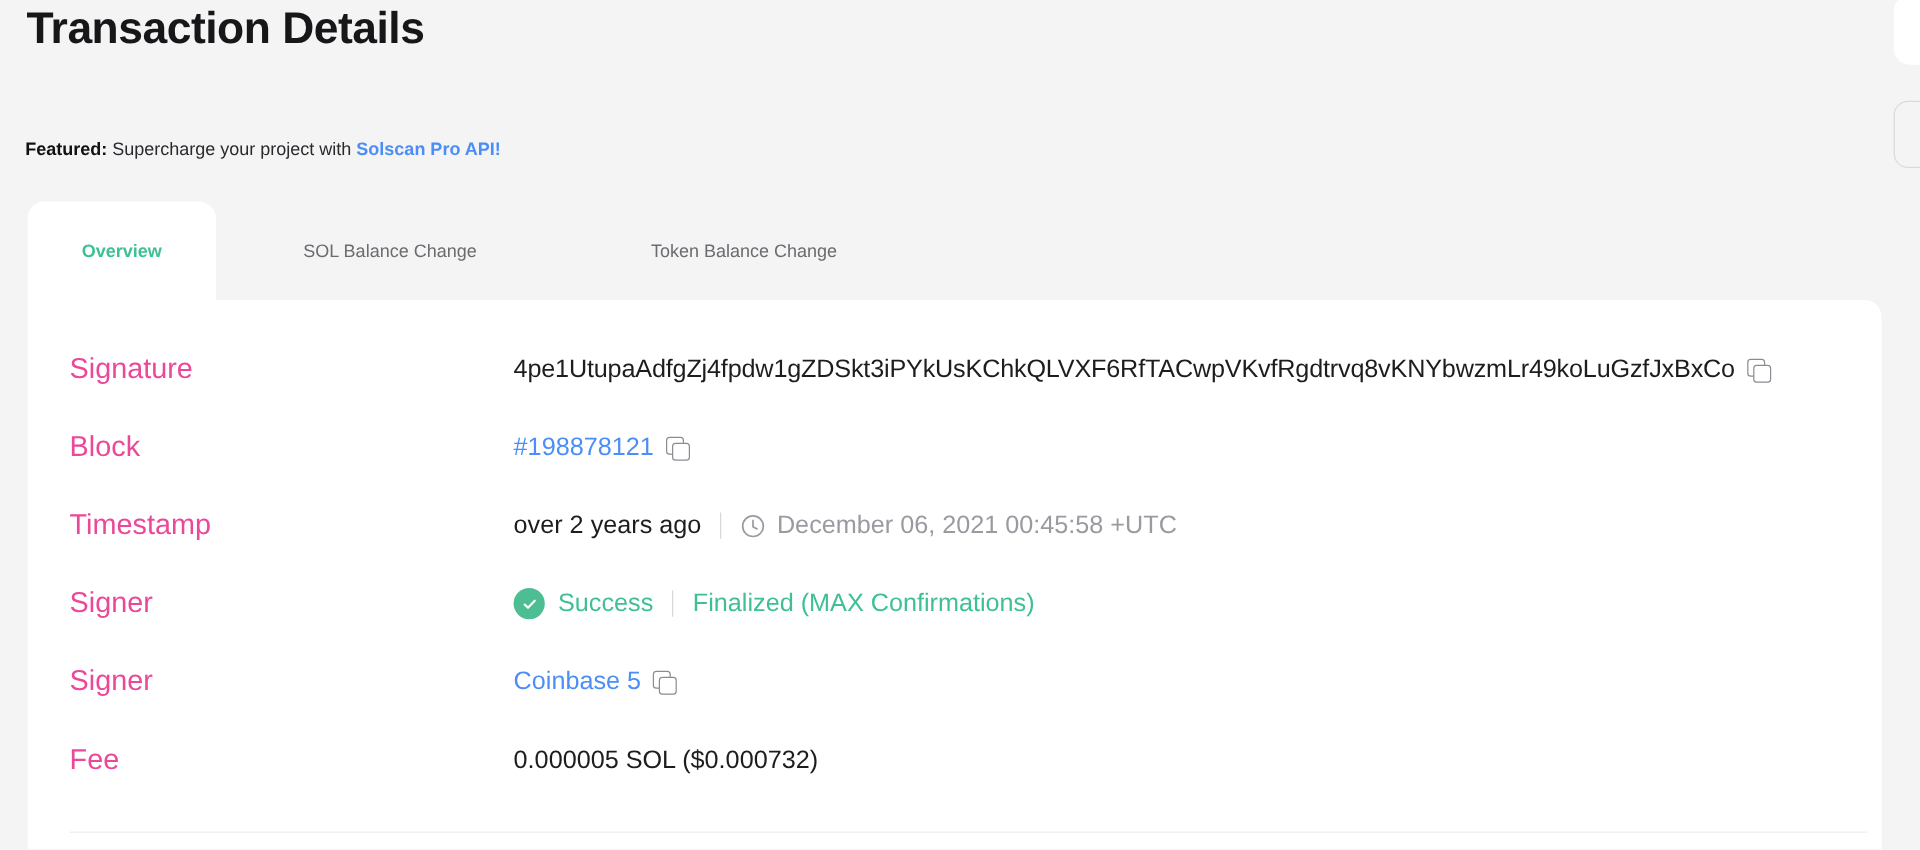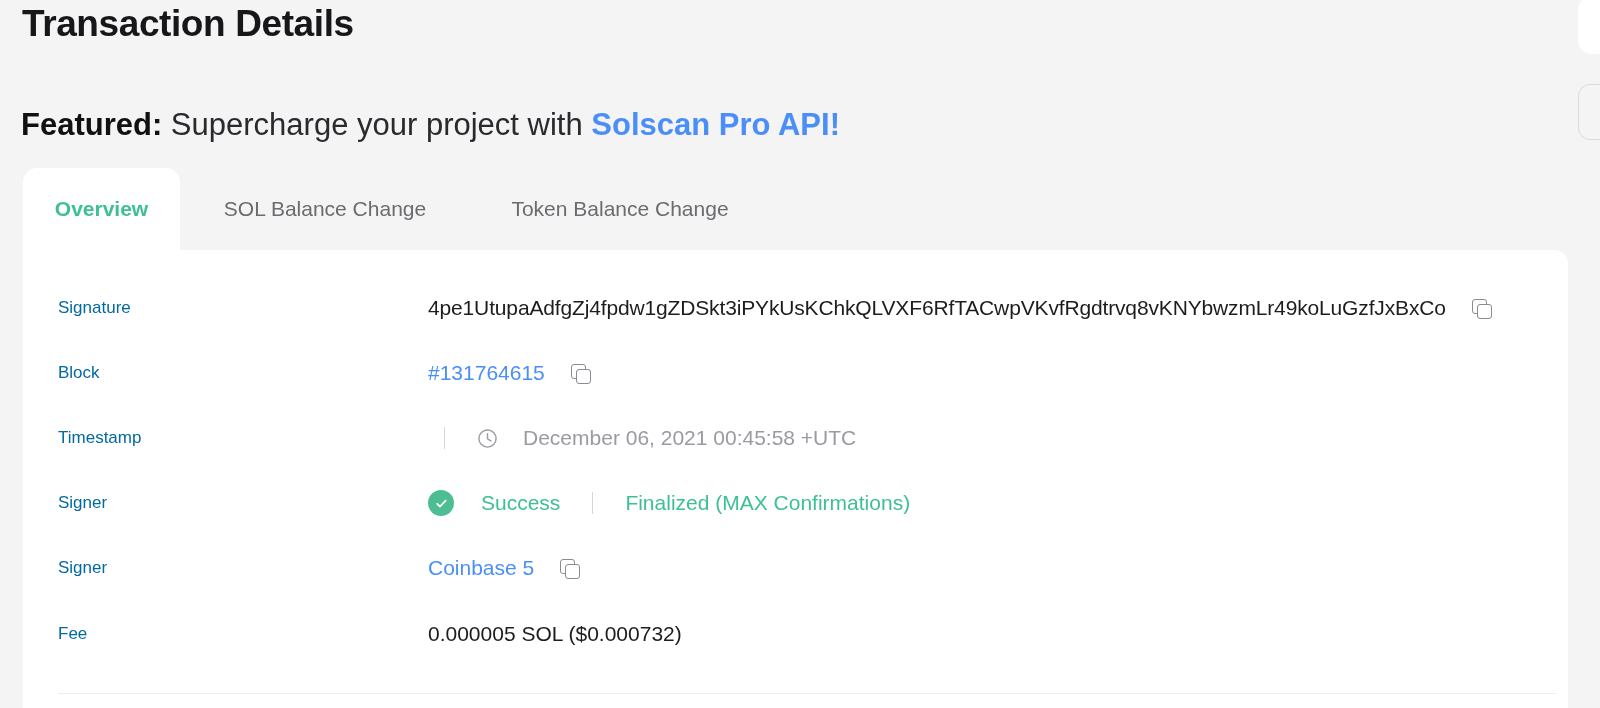--- a/index.html
+++ b/index.html
@@ -14,37 +14,37 @@
   
   .page-title {
     position: absolute; left: 22px; top: -2px;
     font-size: 37px; font-weight: 700; color: #17171a;
     letter-spacing: -0.4px; line-height: 52px;
   }
 
   
   .featured {
     position: absolute; left: 21px; top: 108px;
-    font-size: 31px; line-height: 33px; color: #1d1d20;
+    font-size: 15px; line-height: 33px; color: #1d1d20;
     white-space: nowrap;
   }
   .featured .lbl { font-weight: 700; color: #111114; }
   .featured .body { font-weight: 400; color: #2a2a2e; }
   .featured .pro {
     font-weight: 700; color: #4b8ef7; cursor: pointer;
   }
 
   
   .tabs {
     position: absolute; left: 0; top: 168px; width: 1600px; height: 82px;
   }
   .tab {
     position: absolute; top: 0; height: 82px;
     display: flex; align-items: center; justify-content: center;
-    font-size: 21px; color: #6b6b70; cursor: pointer; white-space: nowrap;
+    font-size: 15px; color: #6b6b70; cursor: pointer; white-space: nowrap;
   }
   .tab.active {
     background: #ffffff;
     border-radius: 14px 14px 0 0;
     color: #3fc093; font-weight: 700;
   }
   .tab-0 { left: 23px;  width: 157px; }
   .tab-1 { left: 180px; width: 290px; }
   .tab-2 { left: 470px; width: 300px; }
 
@@ -55,27 +55,27 @@
     background: #ffffff;
     border-radius: 0 14px 0 0;
   }
   .rows { position: absolute; left: 0; top: 0; width: 100%; }
   .row {
     position: absolute; left: 0; height: 30px;
     display: flex; align-items: center; width: 100%;
   }
   .row-label {
     position: absolute; left: 35px; top: 0;
-    font-size: 17px; color: #0369a1; white-space: nowrap;
+    font-size: 24px; color: #ec4899; white-space: nowrap;
     line-height: 30px;
   }
   .row-value {
     position: absolute; left: 405px; top: 0;
     font-size: 21px; color: #1d1d20; line-height: 30px;
-    display: flex; align-items: center; white-space: nowrap; gap: 16px;
+    display: flex; align-items: center; white-space: nowrap;
   }
   .row-0 { top: 43px; }
   .row-1 { top: 108px; text-decoration: underline; }
   .row-2 { top: 173px; }
   .row-3 { top: 238px; }
   .row-4 { top: 303px; }
   .row-5 { top: 369px; }
 
   .mono-sig {
     font-size: 21px; color: #1d1d20; letter-spacing: -0.15px;
@@ -162,28 +162,29 @@
         <div class="row-label">Signature</div>
         <div class="row-value">
           <span class="mono-sig">4pe1UtupaAdfgZj4fpdw1gZDSkt3iPYkUsKChkQLVXF6RfTACwpVKvfRgdtrvq8vKNYbwzmLr49koLuGzfJxBxCo</span>
           <span class="copy-icon"></span>
         </div>
       </div>
 
       <div class="row row-1">
         <div class="row-label">Block</div>
         <div class="row-value">
-          <span class="link">#131764615</span>
+          <span class="link">#198878121</span>
           <span class="copy-icon"></span>
         </div>
       </div>
 
       <div class="row row-2">
         <div class="row-label">Timestamp</div>
         <div class="row-value">
+          <span>over 2 years ago</span>
           <span class="sep"></span>
           <svg class="clock-icon" viewBox="0 0 22 22">
             <circle cx="11" cy="11" r="9" fill="none" stroke="#9a9aa1" stroke-width="1.5"></circle>
             <path d="M11 6 L11 11.4 L14.6 13.4" fill="none" stroke="#9a9aa1" stroke-width="1.5" stroke-linecap="round"></path>
           </svg>
           <span class="muted">December 06, 2021 00:45:58 +UTC</span>
         </div>
       </div>
 
       <div class="row row-3">

